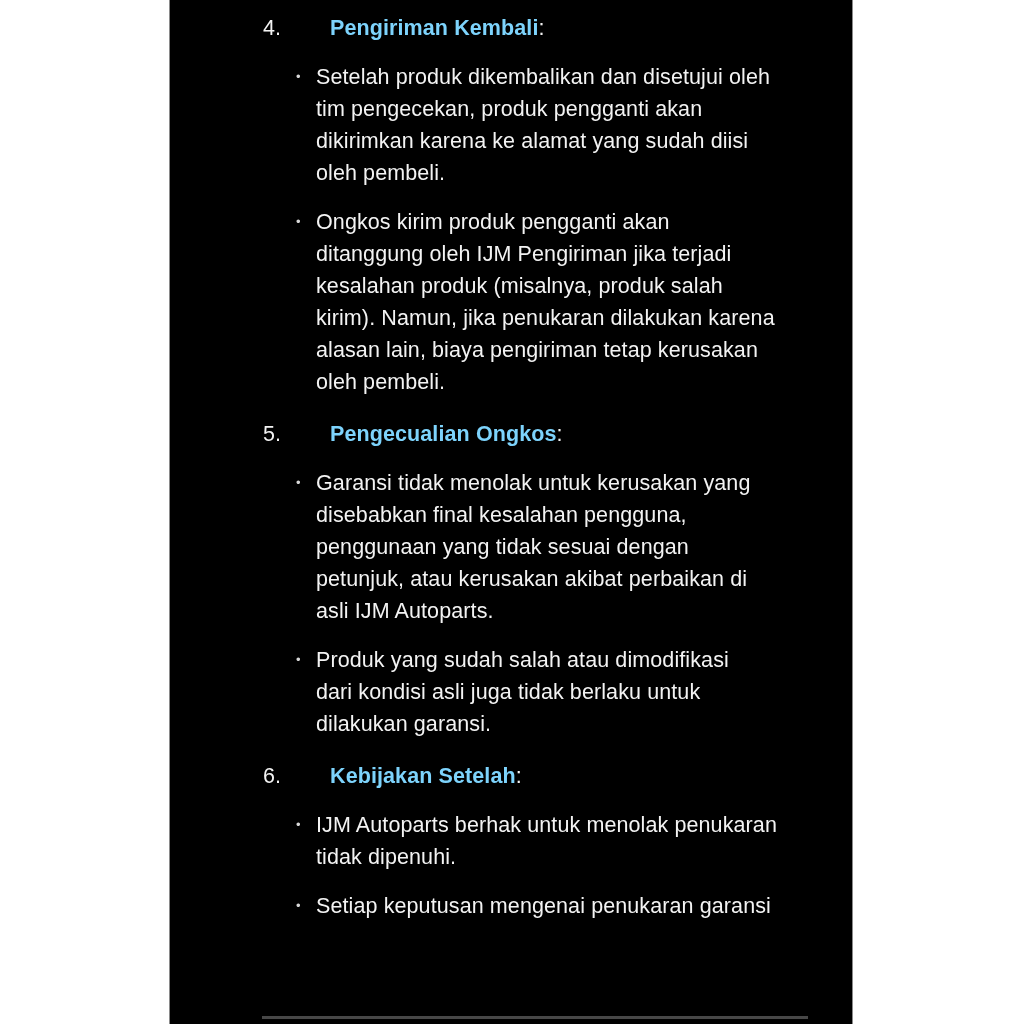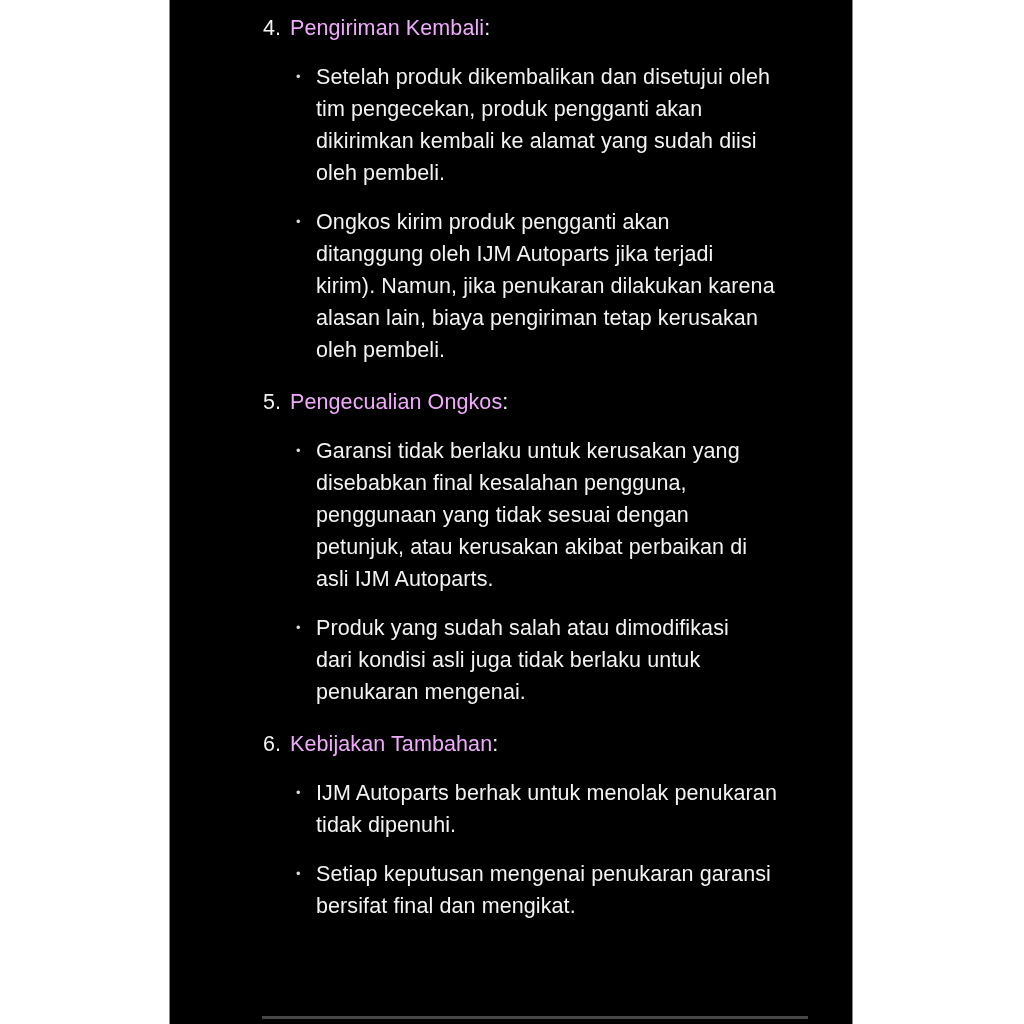--- a/index.html
+++ b/index.html
@@ -34,22 +34,23 @@
     margin-left:93px;
     white-space:nowrap;
   }
   .section-number{
     width:27px;
     flex:0 0 27px;
     font-weight:400;
     color:#f3f3f3;
   }
   .section-title{
-    font-weight:400;
-    color:#f0abfc;
+    font-weight:700;
+    color:#7dd3fc;
+    margin-left:40px;
   }
   .section-colon{
     font-weight:400;
     color:#f3f3f3;
   }
   .bullet{
     display:flex;
     margin-left:126px;
     margin-top:17px;
   }
@@ -83,76 +84,76 @@
         <div class="section-heading">
           <span class="section-number">4.</span>
           <span class="section-title">Pengiriman Kembali</span>
           <span class="section-colon">:</span>
         </div>
         <div class="bullet">
           <span class="bullet-dot">•</span>
           <div class="bullet-lines">
             <div class="bullet-line">Setelah produk dikembalikan dan disetujui oleh</div>
             <div class="bullet-line">tim pengecekan, produk pengganti akan</div>
-            <div class="bullet-line">dikirimkan kembali ke alamat yang sudah diisi</div>
+            <div class="bullet-line">dikirimkan karena ke alamat yang sudah diisi</div>
             <div class="bullet-line">oleh pembeli.</div>
           </div>
         </div>
         <div class="bullet">
           <span class="bullet-dot">•</span>
           <div class="bullet-lines">
             <div class="bullet-line">Ongkos kirim produk pengganti akan</div>
-            <div class="bullet-line">ditanggung oleh IJM Autoparts jika terjadi</div>
+            <div class="bullet-line">ditanggung oleh IJM Pengiriman jika terjadi</div>
+            <div class="bullet-line">kesalahan produk (misalnya, produk salah</div>
             <div class="bullet-line">kirim). Namun, jika penukaran dilakukan karena</div>
             <div class="bullet-line">alasan lain, biaya pengiriman tetap kerusakan</div>
             <div class="bullet-line">oleh pembeli.</div>
           </div>
         </div>
       </div>
       <div class="section">
         <div class="section-heading">
           <span class="section-number">5.</span>
           <span class="section-title">Pengecualian Ongkos</span>
           <span class="section-colon">:</span>
         </div>
         <div class="bullet">
           <span class="bullet-dot">•</span>
           <div class="bullet-lines">
-            <div class="bullet-line">Garansi tidak berlaku untuk kerusakan yang</div>
+            <div class="bullet-line">Garansi tidak menolak untuk kerusakan yang</div>
             <div class="bullet-line">disebabkan final kesalahan pengguna,</div>
             <div class="bullet-line">penggunaan yang tidak sesuai dengan</div>
             <div class="bullet-line">petunjuk, atau kerusakan akibat perbaikan di</div>
             <div class="bullet-line">asli IJM Autoparts.</div>
           </div>
         </div>
         <div class="bullet">
           <span class="bullet-dot">•</span>
           <div class="bullet-lines">
             <div class="bullet-line">Produk yang sudah salah atau dimodifikasi</div>
             <div class="bullet-line">dari kondisi asli juga tidak berlaku untuk</div>
-            <div class="bullet-line">penukaran mengenai.</div>
+            <div class="bullet-line">dilakukan garansi.</div>
           </div>
         </div>
       </div>
       <div class="section">
         <div class="section-heading">
           <span class="section-number">6.</span>
-          <span class="section-title">Kebijakan Tambahan</span>
+          <span class="section-title">Kebijakan Setelah</span>
           <span class="section-colon">:</span>
         </div>
         <div class="bullet">
           <span class="bullet-dot">•</span>
           <div class="bullet-lines">
             <div class="bullet-line">IJM Autoparts berhak untuk menolak penukaran</div>
             <div class="bullet-line">tidak dipenuhi.</div>
           </div>
         </div>
         <div class="bullet">
           <span class="bullet-dot">•</span>
           <div class="bullet-lines">
             <div class="bullet-line">Setiap keputusan mengenai penukaran garansi</div>
-            <div class="bullet-line">bersifat final dan mengikat.</div>
           </div>
         </div>
       </div>
     </div>
   <div class="divider"></div>
 </div>
 
 </body></html>

